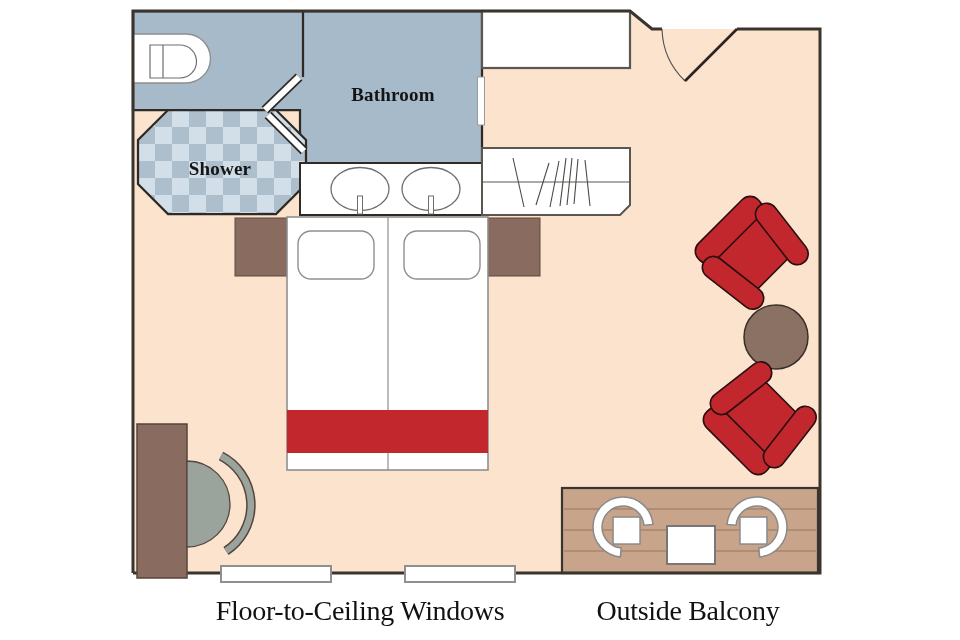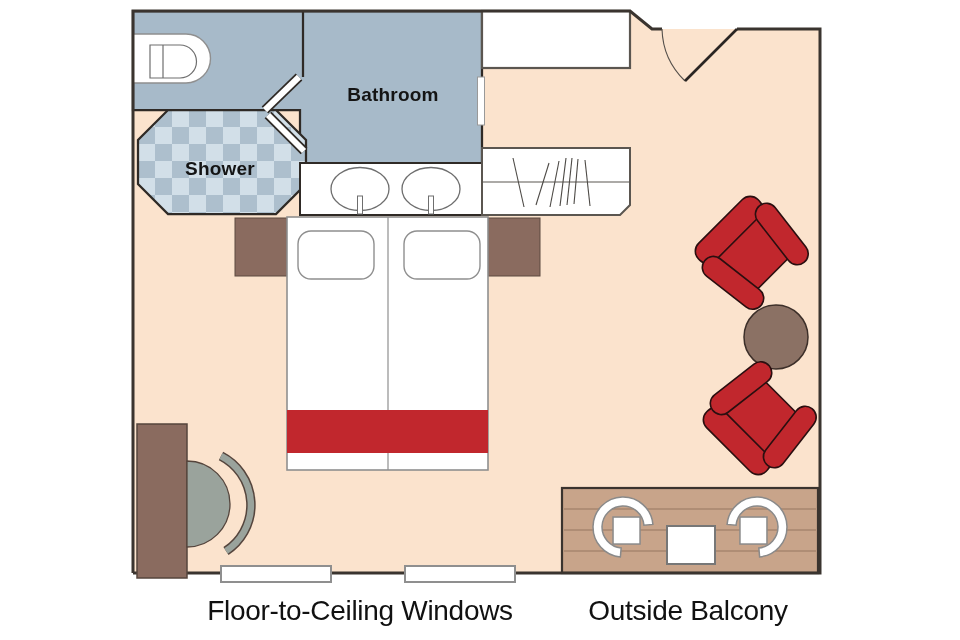--- a/index.html
+++ b/index.html
@@ -1,17 +1,17 @@
 <!DOCTYPE html>
 <html><head>
 <meta charset="utf-8">
 <style>
   html,body{margin:0;padding:0;background:#ffffff;}
   .stage{position:relative;width:824px;height:640px;background:#ffffff;overflow:hidden;
-         font-family:Liberation Sans, sans-serif;}
+         font-family:Liberation Serif, serif;}
   svg{display:block;}
   .wall{fill:none;stroke:#3a342f;stroke-width:3;stroke-linejoin:miter;}
   .innerwall{stroke:#2f2a26;stroke-width:2.25;}
   text.room-label{font-size:19px;font-weight:700;fill:#141414;letter-spacing:0.2px;}
   text.caption{font-size:28px;font-weight:400;fill:#111111;letter-spacing:-0.3px;}
 </style>
 </head>
 <body>
 
 <div class="stage">

